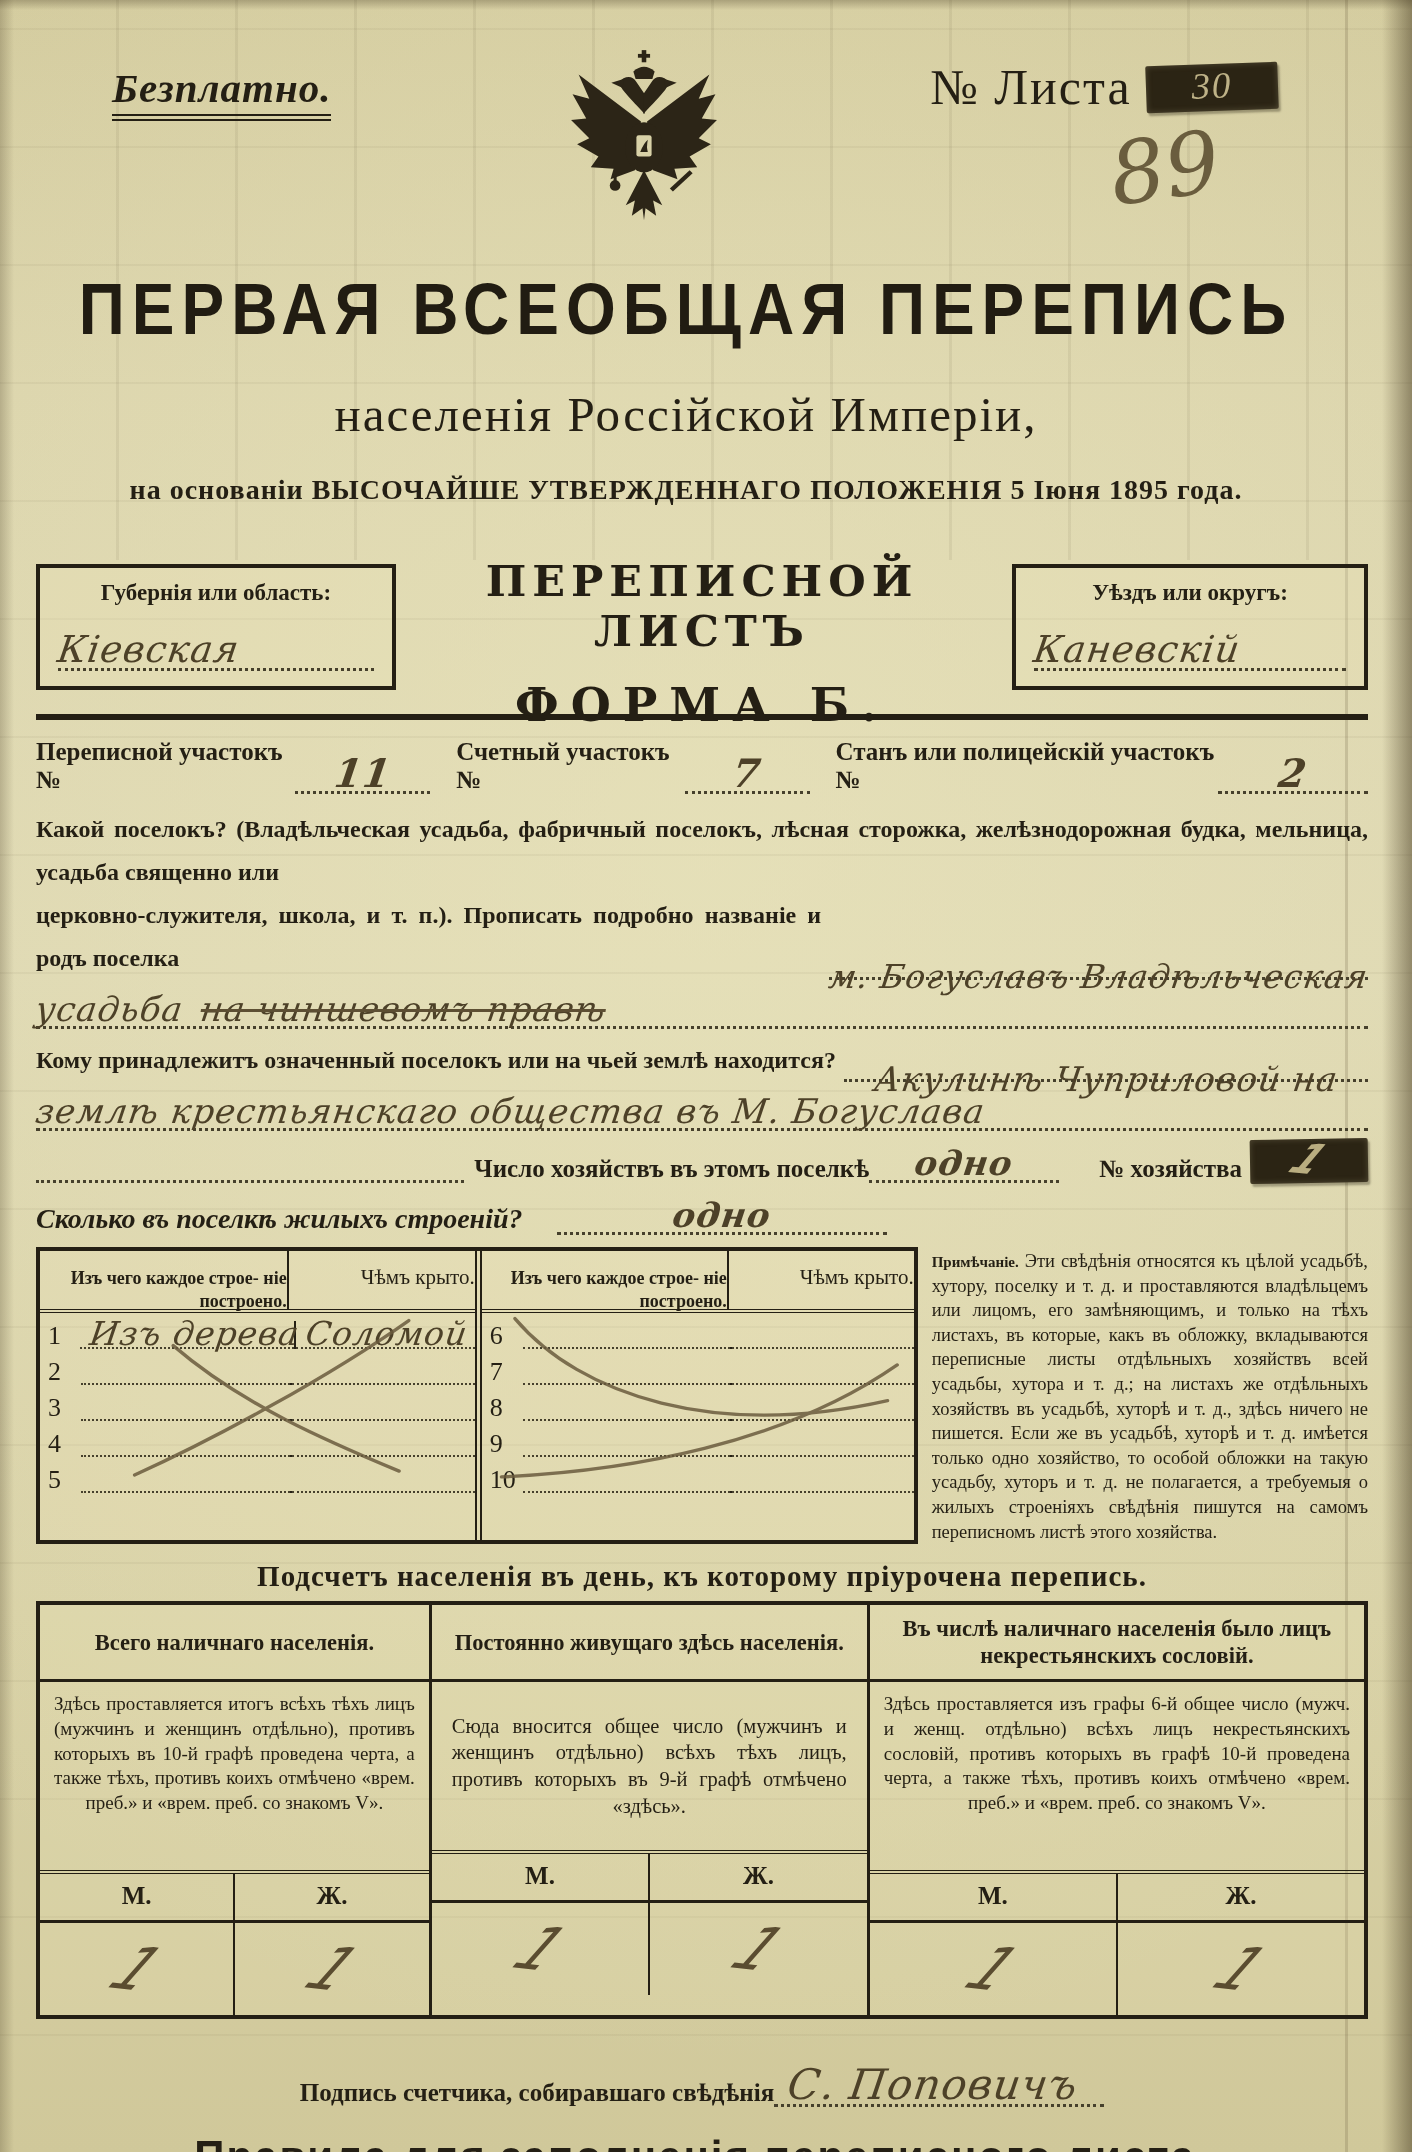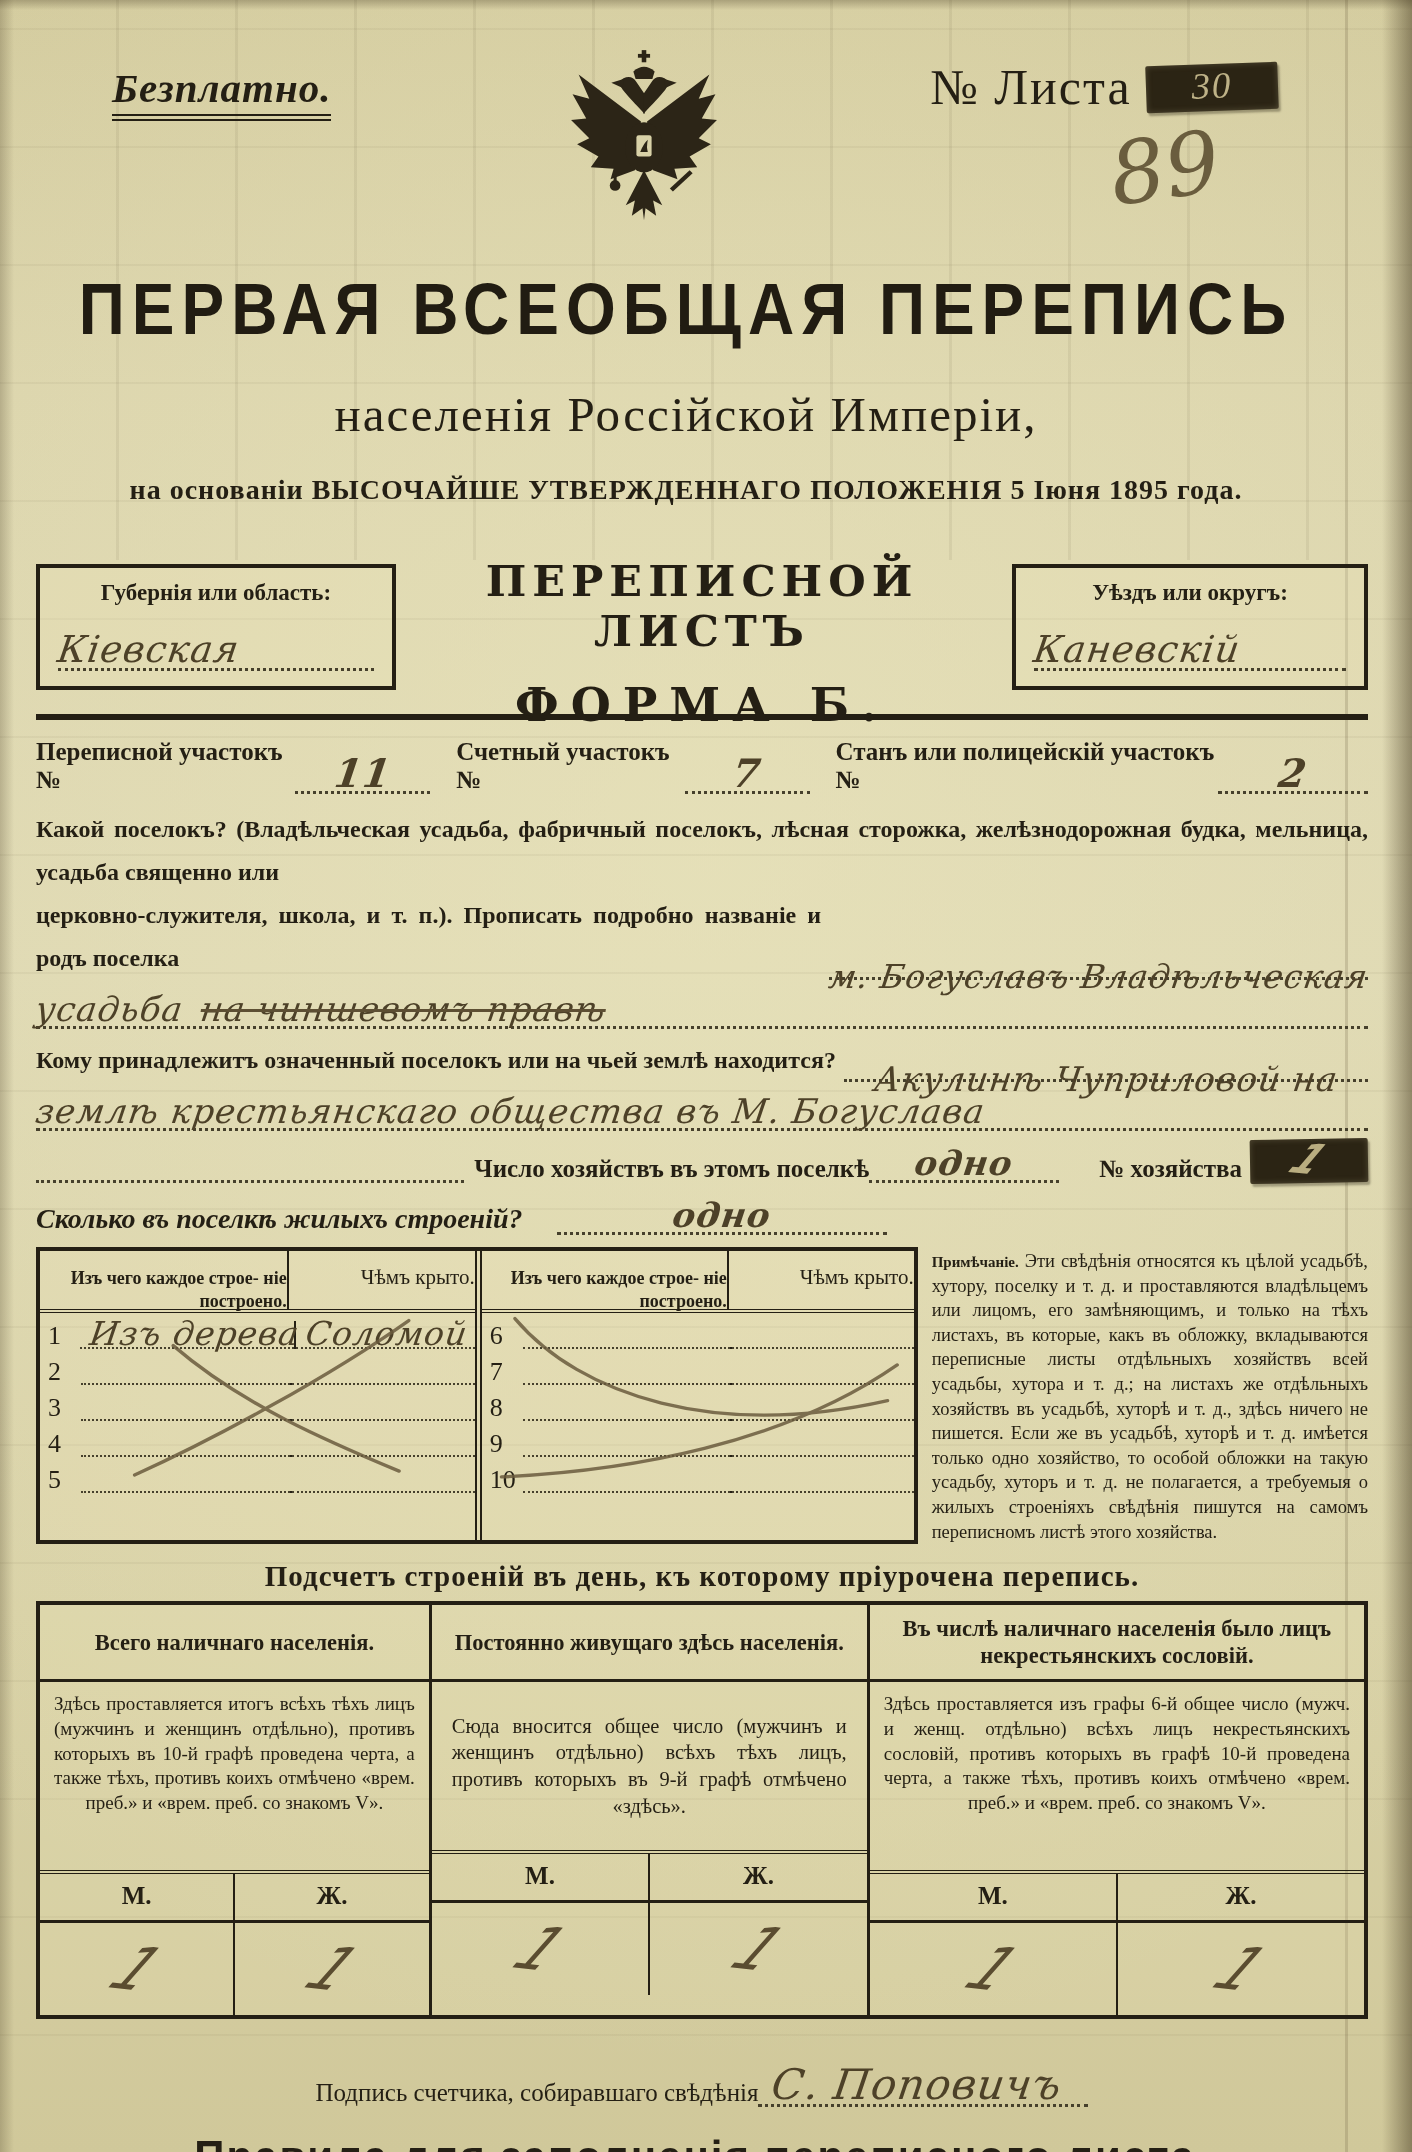--- a/index.html
+++ b/index.html
@@ -109,21 +109,21 @@
   .cmf div{width:50%;font-size:25px;font-weight:bold;text-align:center;padding-top:8px;}
   .cmf div:first-child{border-right:2px solid #241f14;}
   .cvals{display:flex;height:92px;}
   .cvals div{width:50%;display:flex;align-items:center;justify-content:center;}
   .cvals div:first-child{border-right:2px solid #241f14;}
   .mark1{font-family:"DejaVu Sans",sans-serif;font-size:58px;color:#5a4c30;
     transform:skewX(-30deg) rotate(6deg);font-style:italic;line-height:1;}
 
   
   .sig-row{display:flex;align-items:flex-end;justify-content:center;height:64px;margin-top:24px;}
-  .sig-row .lbl{font-size:25px;font-weight:normal;}
+  .sig-row .lbl{font-size:25px;font-weight:bold;}
   .sig-row .val{border-bottom:3px dotted #46402c;min-width:330px;display:inline-flex;align-items:flex-end;}
   .sig-row .hand{font-size:42px;line-height:.9;}
 
   
   .rules-head{margin-top:26px;text-align:center;font-family:"Liberation Sans",sans-serif;
     font-weight:bold;font-size:42px;letter-spacing:2px;transform:scaleY(1.05);}
 </style>
 </head>
 <body>
 
@@ -362,21 +362,21 @@
             <path d="M888 118 C770 200 610 228 478 234"></path>
           </g>
         </svg>
       </div>
       <div class="note">
         <b>Примѣчаніе.</b>
         <span>Эти свѣдѣнія относятся къ цѣлой усадьбѣ, хутору, поселку и т. д. и проставляются владѣльцемъ или лицомъ, его замѣняющимъ, и только на тѣхъ листахъ, въ которые, какъ въ обложку, вкладываются переписные листы отдѣльныхъ хозяйствъ всей усадьбы, хутора и т. д.; на листахъ же отдѣльныхъ хозяйствъ въ усадьбѣ, хуторѣ и т. д., здѣсь ничего не пишется. Если же въ усадьбѣ, хуторѣ и т. д. имѣется только одно хозяйство, то особой обложки на такую усадьбу, хуторъ и т. д. не полагается, а требуемыя о жилыхъ строеніяхъ свѣдѣнія пишутся на самомъ переписномъ листѣ этого хозяйства.</span>
       </div>
     </div>
 
-    <div class="count-head">Подсчетъ строеній въ день, къ которому пріурочена перепись.</div>
+    <div class="count-head">Подсчетъ населенія въ день, къ которому пріурочена перепись.</div>
     <div class="ctable">
       <div class="ccol c1">
         <div class="chead">Всего наличнаго населенія.</div>
         <div class="cdesc">Здѣсь проставляется итогъ всѣхъ тѣхъ лицъ (мужчинъ и женщинъ отдѣльно), противъ которыхъ въ 10-й графѣ проведена черта, а также тѣхъ, противъ коихъ отмѣчено «врем. преб.» и «врем. преб. со знакомъ V».</div>
         <div class="cmf">
           <div>М.</div>
           <div>Ж.</div>
         </div>
         <div class="cvals">
           <div>

